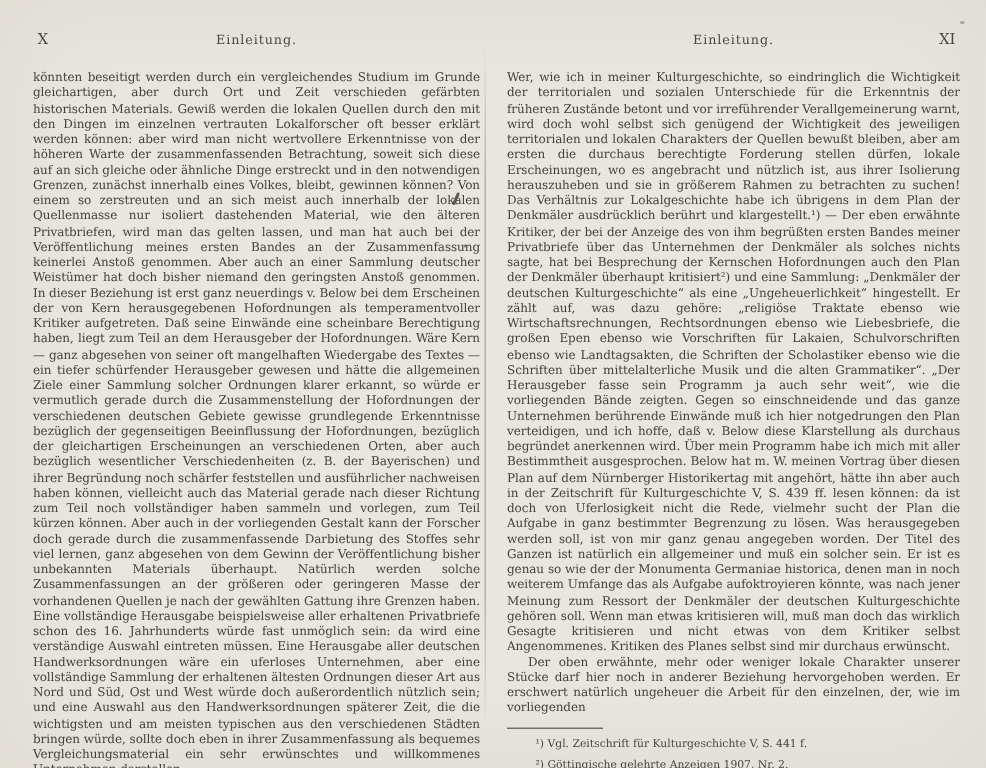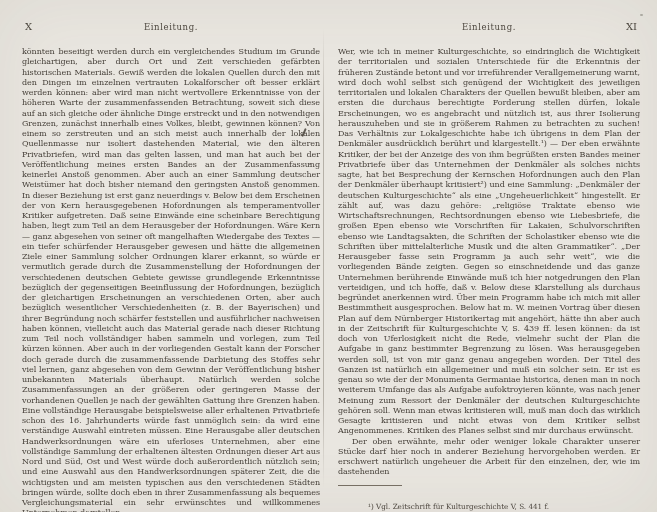--- a/index.html
+++ b/index.html
@@ -65,21 +65,21 @@
     border-top: 1px solid #776f64;
     margin: 7px 0 4px 0;
   }
   .footnotes {
     font-size: 7.2px;
     line-height: 9.6px;
     padding-left: 14px;
     color: #4a443c;
     text-align: left;
   }
-  .footnotes p { margin: 16px; }
+  .footnotes p { margin: 5px; }
 
   .gutter {
     position: absolute;
     left: 323px;
     top: 28px;
     width: 1px;
     height: 460px;
     background: linear-gradient(to bottom,
       rgba(120,112,100,0) 0%,
       rgba(120,112,100,0.45) 20%,
@@ -115,21 +115,21 @@
 
   <div class="gutter"></div>
 
   <div class="page page-right">
     <div class="pagehead">
       <span class="runhead">Einleitung.</span>
       <span class="pagenum pos-r">XI</span>
     </div>
     <div class="bodytext">
       <p>Wer, wie ich in meiner Kulturgeschichte, so eindringlich die Wichtigkeit der territorialen und sozialen Unterschiede für die Erkenntnis der früheren Zustände betont und vor irreführender Verallgemeinerung warnt, wird doch wohl selbst sich genügend der Wichtigkeit des jeweiligen territorialen und lokalen Charakters der Quellen bewußt bleiben, aber am ersten die durchaus berechtigte Forderung stellen dürfen, lokale Erscheinungen, wo es angebracht und nützlich ist, aus ihrer Isolierung herauszuheben und sie in größerem Rahmen zu betrachten zu suchen! Das Verhältnis zur Lokalgeschichte habe ich übrigens in dem Plan der Denkmäler ausdrücklich berührt und klargestellt.¹) — Der eben erwähnte Kritiker, der bei der Anzeige des von ihm begrüßten ersten Bandes meiner Privatbriefe über das Unternehmen der Denkmäler als solches nichts sagte, hat bei Besprechung der Kernschen Hofordnungen auch den Plan der Denkmäler überhaupt kritisiert²) und eine Sammlung: „Denkmäler der deutschen Kulturgeschichte“ als eine „Ungeheuerlichkeit“ hingestellt. Er zählt auf, was dazu gehöre: „religiöse Traktate ebenso wie Wirtschaftsrechnungen, Rechtsordnungen ebenso wie Liebesbriefe, die großen Epen ebenso wie Vorschriften für Lakaien, Schulvorschriften ebenso wie Landtagsakten, die Schriften der Scholastiker ebenso wie die Schriften über mittelalterliche Musik und die alten Grammatiker“. „Der Herausgeber fasse sein Programm ja auch sehr weit“, wie die vorliegenden Bände zeigten. Gegen so einschneidende und das ganze Unternehmen berührende Einwände muß ich hier notgedrungen den Plan verteidigen, und ich hoffe, daß v. Below diese Klarstellung als durchaus begründet anerkennen wird. Über mein Programm habe ich mich mit aller Bestimmtheit ausgesprochen. Below hat m. W. meinen Vortrag über diesen Plan auf dem Nürnberger Historikertag mit angehört, hätte ihn aber auch in der Zeitschrift für Kulturgeschichte V, S. 439 ff. lesen können: da ist doch von Uferlosigkeit nicht die Rede, vielmehr sucht der Plan die Aufgabe in ganz bestimmter Begrenzung zu lösen. Was herausgegeben werden soll, ist von mir ganz genau angegeben worden. Der Titel des Ganzen ist natürlich ein allgemeiner und muß ein solcher sein. Er ist es genau so wie der der Monumenta Germaniae historica, denen man in noch weiterem Umfange das als Aufgabe aufoktroyieren könnte, was nach jener Meinung zum Ressort der Denkmäler der deutschen Kulturgeschichte gehören soll. Wenn man etwas kritisieren will, muß man doch das wirklich Gesagte kritisieren und nicht etwas von dem Kritiker selbst Angenommenes. Kritiken des Planes selbst sind mir durchaus erwünscht.</p>
-      <p class="indent">Der oben erwähnte, mehr oder weniger lokale Charakter unserer Stücke darf hier noch in anderer Beziehung hervorgehoben werden. Er erschwert natürlich ungeheuer die Arbeit für den einzelnen, der, wie im dastehenden</p>
+      <p class="indent">Der oben erwähnte, mehr oder weniger lokale Charakter unserer Stücke darf hier noch in anderer Beziehung hervorgehoben werden. Er erschwert natürlich ungeheuer die Arbeit für den einzelnen, der, wie im vorliegenden</p>
     </div>
     <div class="fnrule"></div>
     <div class="footnotes">
       <p>¹) Vgl. Zeitschrift für Kulturgeschichte V, S. 441 f.</p>
       <p>²) Göttingische gelehrte Anzeigen 1907, Nr. 2.</p>
     </div>
   </div>
 
   <div class="speck speck-slash"></div>
   <div class="speck speck-dot1"></div>

